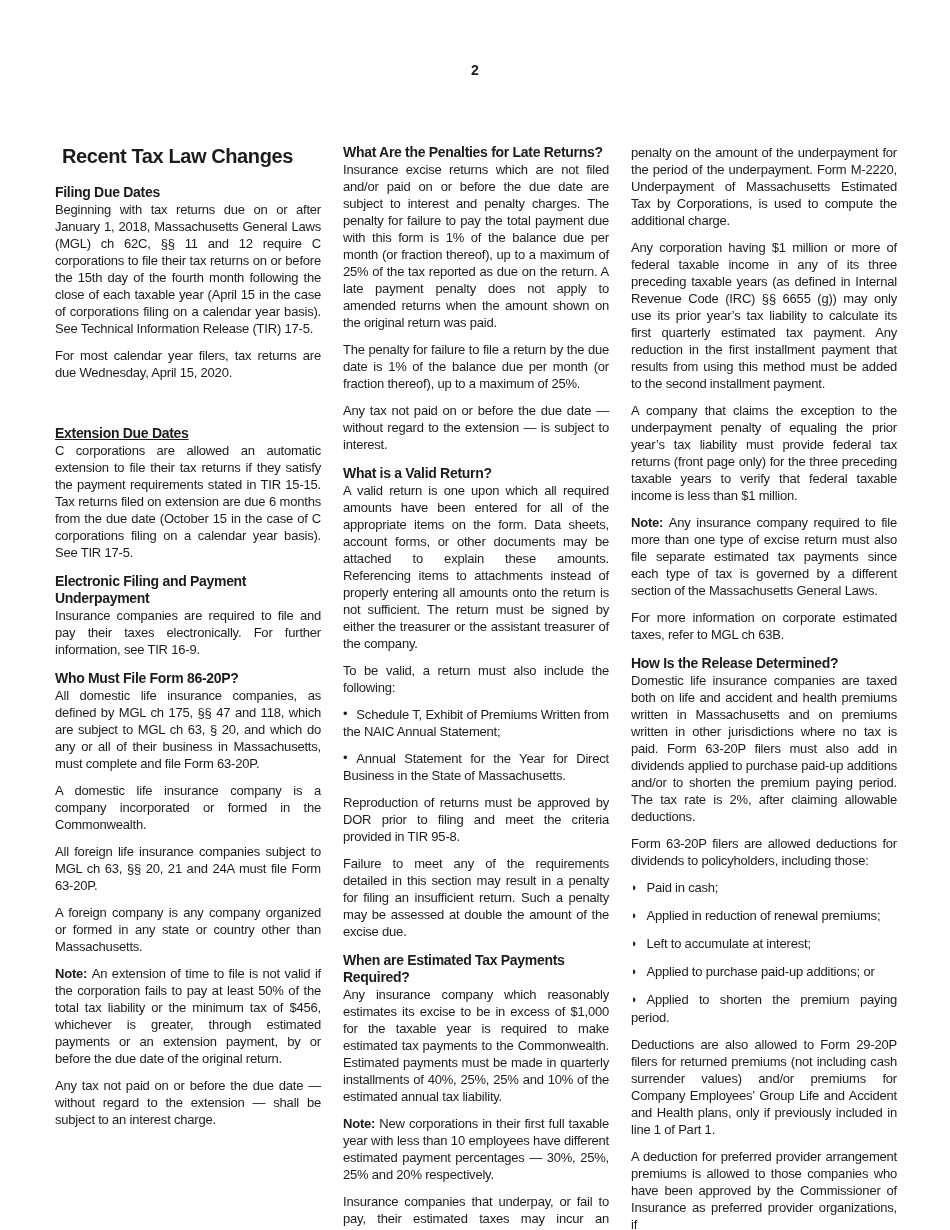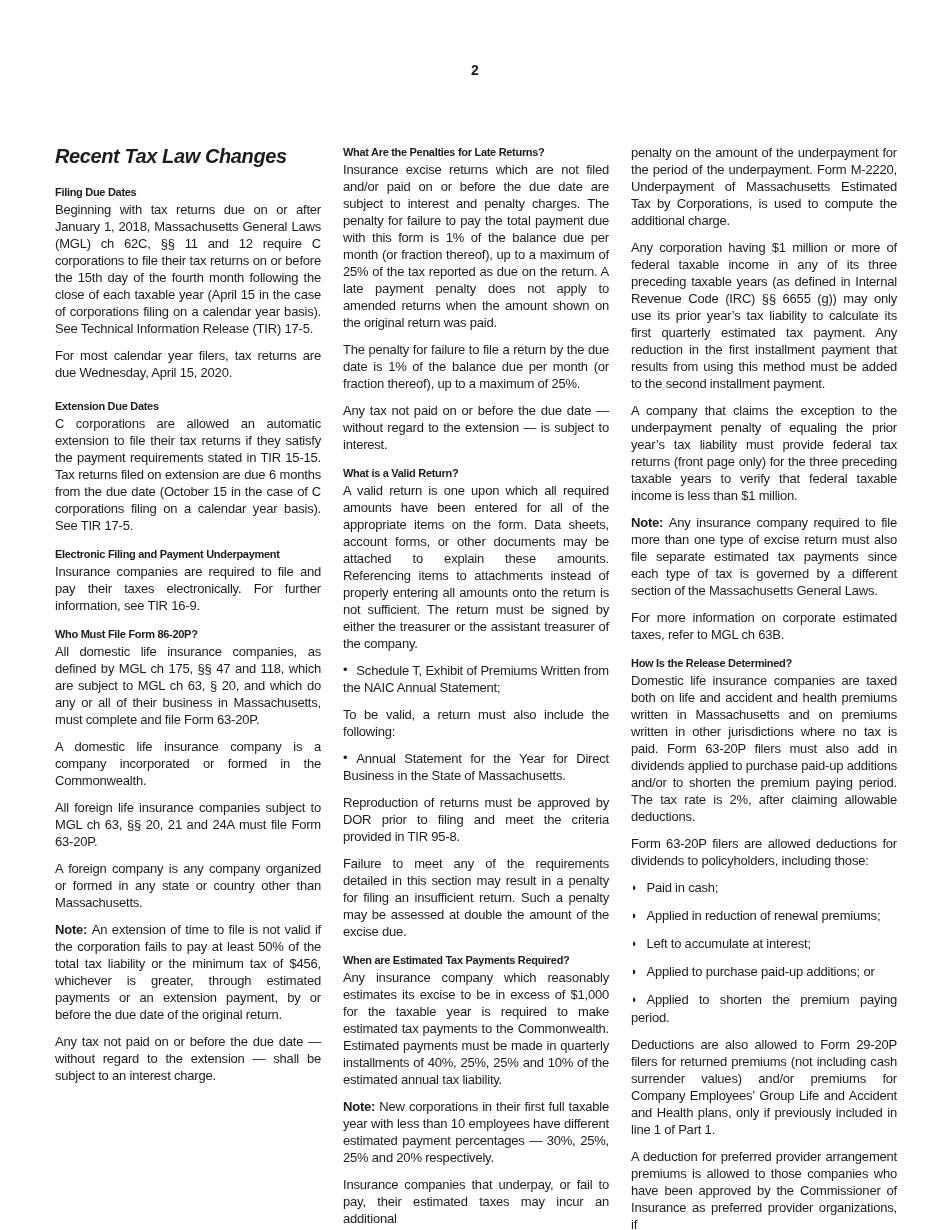--- a/index.html
+++ b/index.html
@@ -38,40 +38,39 @@
     width: 266px;
     flex: 0 0 266px;
   }
   .block {
     letter-spacing: -0.2px;
   }
   .h1 {
     font-size: 20px;
     line-height: 24px;
     font-weight: bold;
-    margin: 0;
+    margin: 7px;
     letter-spacing: -0.4px;
-    font-style: italic;
   }
   .h2 {
-    font-size: 11px;
+    font-size: 14px;
     line-height: 17px;
     font-weight: bold;
     margin-top: 12px;
     letter-spacing: -0.3px;
   }
   .h1 + .h2 { margin-top: 16px; }
   .p, .bullet, .flag {
     font-size: 13px;
     line-height: 17px;
     margin-top: 10px;
     text-align: justify;
   }
   .h2 + .p, .h2 + .bullet, .h2 + .flag { margin-top: 0; }
-  .gap { margin-top: 17px; }
+  .gap { margin-top: 44px; text-decoration: underline; }
   .p b { letter-spacing: -0.2px; margin-top: 38px; }
   .bullet .marker {
     display: inline-block;
     margin-right: 9px;
     transform: translateY(-1px);
   }
   .flag .marker {
     display: inline-block;
     font-size: 11px;
     margin-right: 9px;
@@ -101,22 +100,22 @@
         <div class="block p"><b>Note: </b>An extension of time to file is not valid if the corporation fails to pay at least 50% of the total tax liability or the minimum tax of $456, whichever is greater, through estimated payments or an extension payment, by or before the due date of the original return.</div>
         <div class="block p">Any tax not paid on or before the due date — without regard to the extension — shall be subject to an interest charge.</div>
       </div>
     <div class="col">
         <div class="block h2" style="margin-top: 0px;">What Are the Penalties for Late Returns?</div>
         <div class="block p">Insurance excise returns which are not filed and/or paid on or before the due date are subject to interest and penalty charges. The penalty for failure to pay the total payment due with this form is 1% of the balance due per month (or fraction thereof), up to a maximum of 25% of the tax reported as due on the return. A late payment penalty does not apply to amended returns when the amount shown on the original return was paid.</div>
         <div class="block p">The penalty for failure to file a return by the due date is 1% of the balance due per month (or fraction thereof), up to a maximum of 25%.</div>
         <div class="block p">Any tax not paid on or before the due date — without regard to the extension — is subject to interest.</div>
         <div class="block h2">What is a Valid Return?</div>
         <div class="block p">A valid return is one upon which all required amounts have been entered for all of the appropriate items on the form. Data sheets, account forms, or other documents may be attached to explain these amounts. Referencing items to attachments instead of properly entering all amounts onto the return is not sufficient. The return must be signed by either the treasurer or the assistant treasurer of the company.</div>
+        <div class="block p">To be valid, a return must also include the following:</div>
         <div class="block bullet"><span class="marker">•</span>Schedule T, Exhibit of Premiums Written from the NAIC Annual Statement;</div>
-        <div class="block p">To be valid, a return must also include the following:</div>
         <div class="block bullet"><span class="marker">•</span>Annual Statement for the Year for Direct Business in the State of Massachusetts.</div>
         <div class="block p">Reproduction of returns must be approved by DOR prior to filing and meet the criteria provided in TIR 95-8.</div>
         <div class="block p">Failure to meet any of the requirements detailed in this section may result in a penalty for filing an insufficient return. Such a penalty may be assessed at double the amount of the excise due.</div>
         <div class="block h2">When are Estimated Tax Payments Required?</div>
         <div class="block p">Any insurance company which reasonably estimates its excise to be in excess of $1,000 for the taxable year is required to make estimated tax payments to the Commonwealth. Estimated payments must be made in quarterly installments of 40%, 25%, 25% and 10% of the estimated annual tax liability.</div>
         <div class="block p"><b>Note: </b>New corporations in their first full taxable year with less than 10 employees have different estimated payment percentages — 30%, 25%, 25% and 20% respectively.</div>
         <div class="block p">Insurance companies that underpay, or fail to pay, their estimated taxes may incur an additional</div>
       </div>
     <div class="col">
         <div class="block p" style="margin-top: 0px;">penalty on the amount of the underpayment for the period of the underpayment. Form M-2220, Underpayment of Massachusetts Estimated Tax by Corporations, is used to compute the additional charge.</div>

